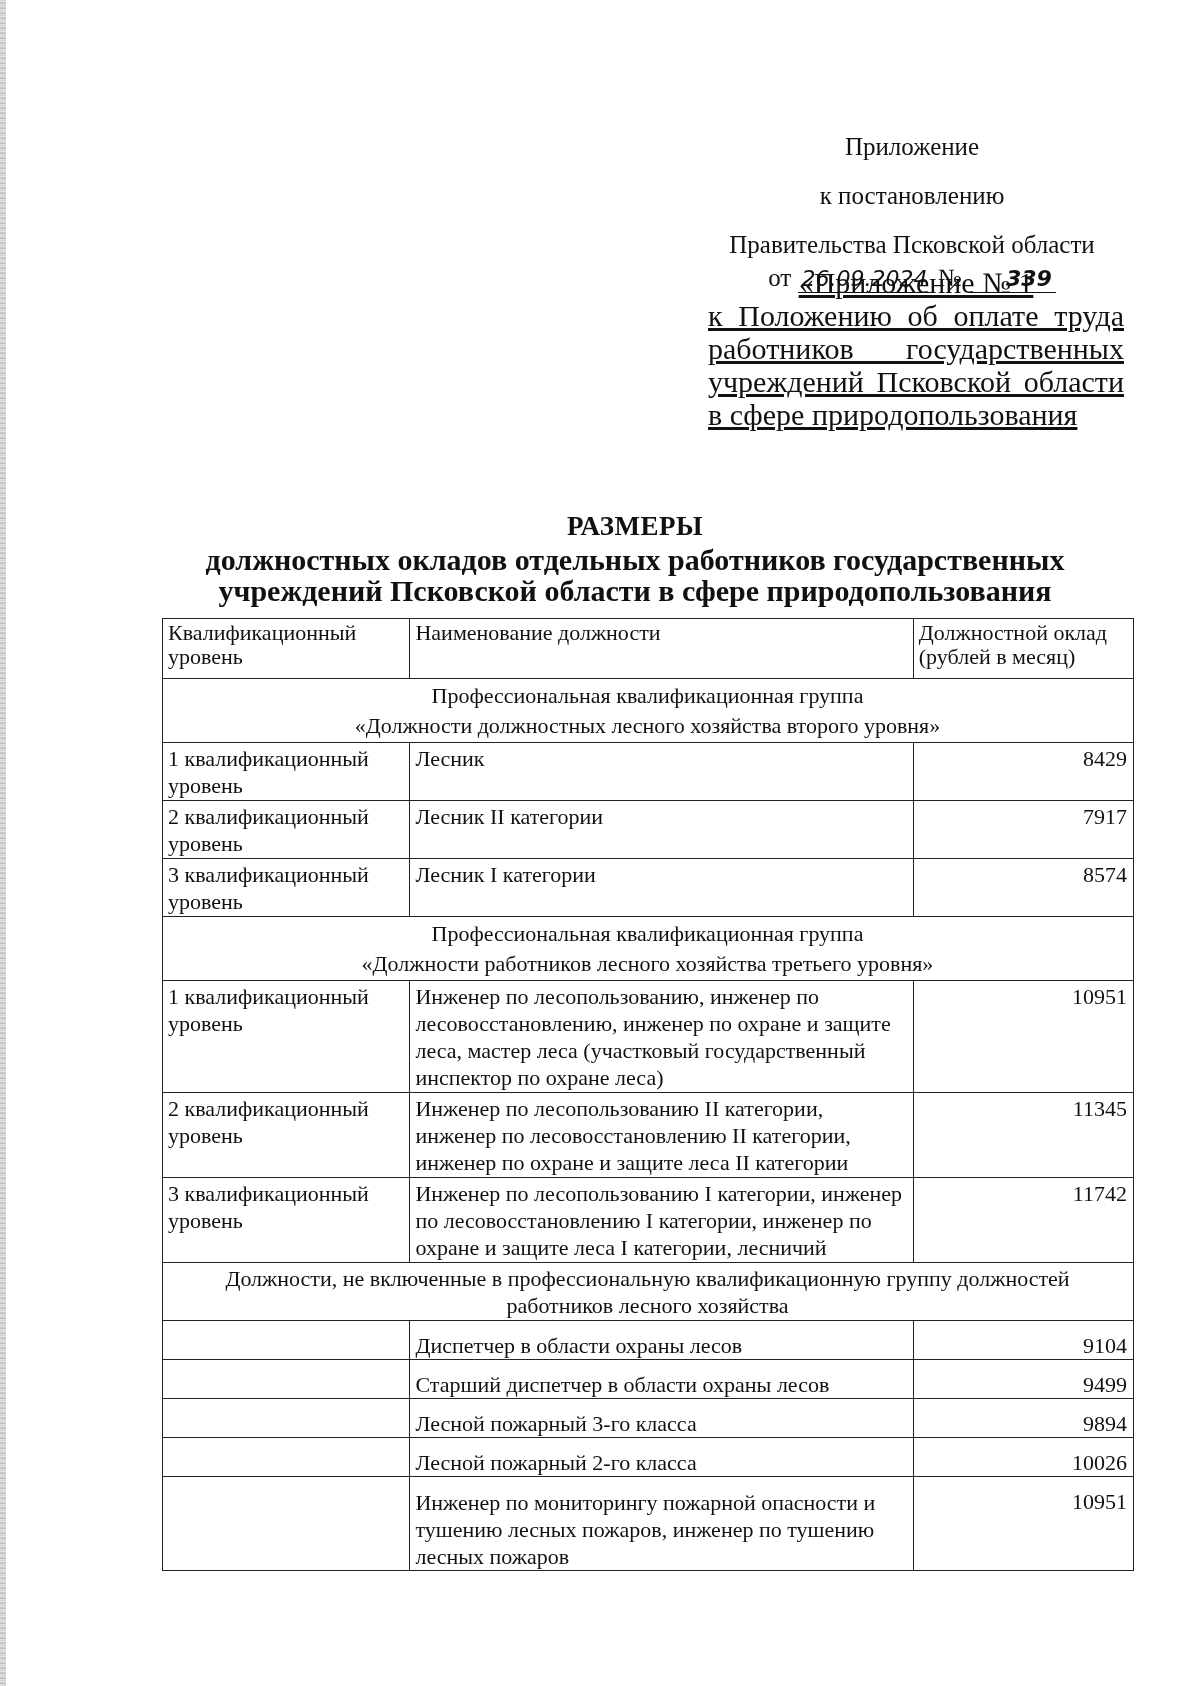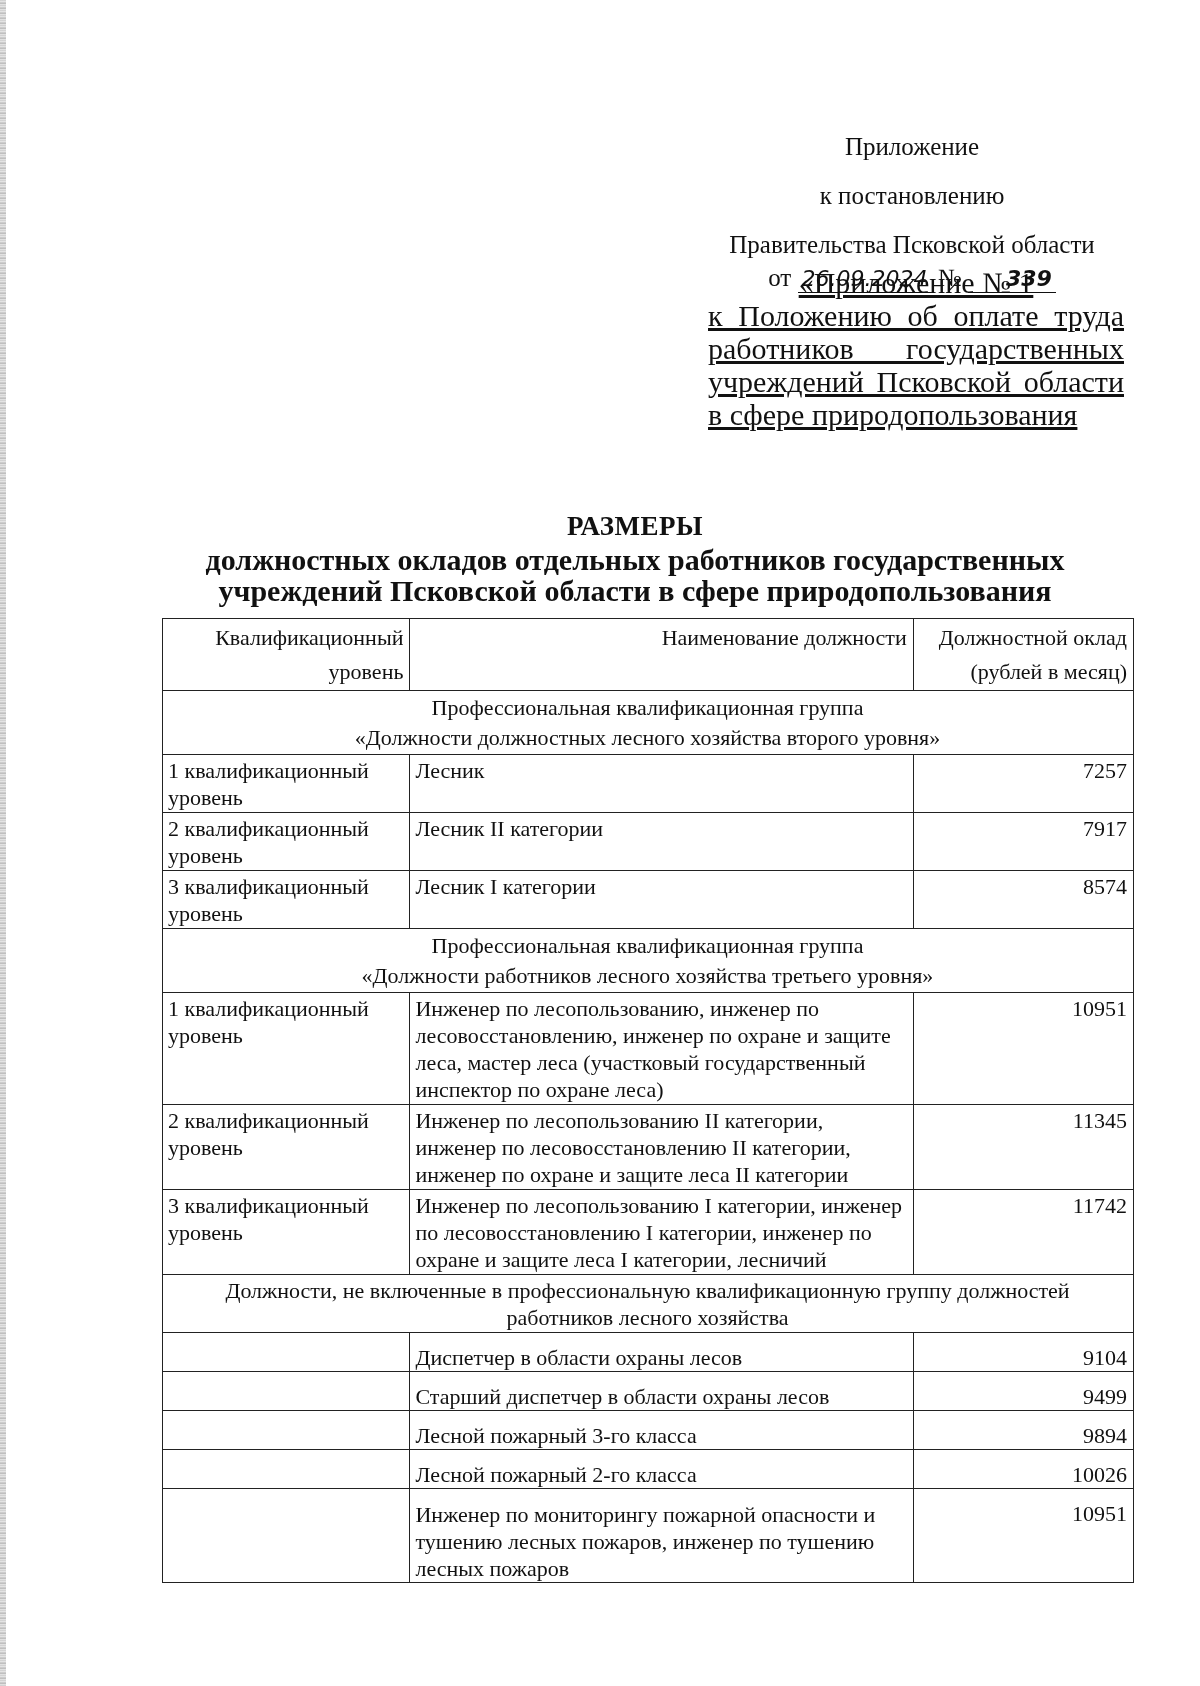--- a/index.html
+++ b/index.html
@@ -86,21 +86,21 @@
   }
   table.salary td, table.salary th {
     border: 1.5px solid #222;
     padding: 2px 6px 1px 5px;
     vertical-align: top;
     font-weight: normal;
   }
   .col-level { width: 236px; }
   .col-name { width: 480px; }
   .col-salary { width: 210px; }
-  th.hdr { text-align: right; line-height: 34px; }
+  th.hdr { text-align: left; line-height: 24px; }
   td.group { text-align: center; line-height: 30px; padding-top: 1px; padding-bottom: 0; }
   td.num { text-align: right; padding-right: 5px; }
   tr.short td { line-height: 26px; padding-top: 12px; padding-bottom: 0; }
   .r-std td { height: 52px; }
 </style>
 </head>
 <body>
 
 <div class="scan-edge"></div>
 
@@ -142,21 +142,21 @@
 
   <tr>
     <td class="group" colspan="3">
       <div>Профессиональная квалификационная группа</div>
       <div>«Должности должностных лесного хозяйства второго уровня»</div>
     </td>
   </tr>
   <tr class="r-std">
     <td>1 квалификационный уровень</td>
     <td>Лесник</td>
-    <td class="num">7257</td>
+    <td class="num">8429</td>
   </tr>
   <tr class="r-std">
     <td>2 квалификационный уровень</td>
     <td>Лесник II категории</td>
     <td class="num">7917</td>
   </tr>
   <tr class="r-std">
     <td>3 квалификационный уровень</td>
     <td>Лесник I категории</td>
     <td class="num">8574</td>

